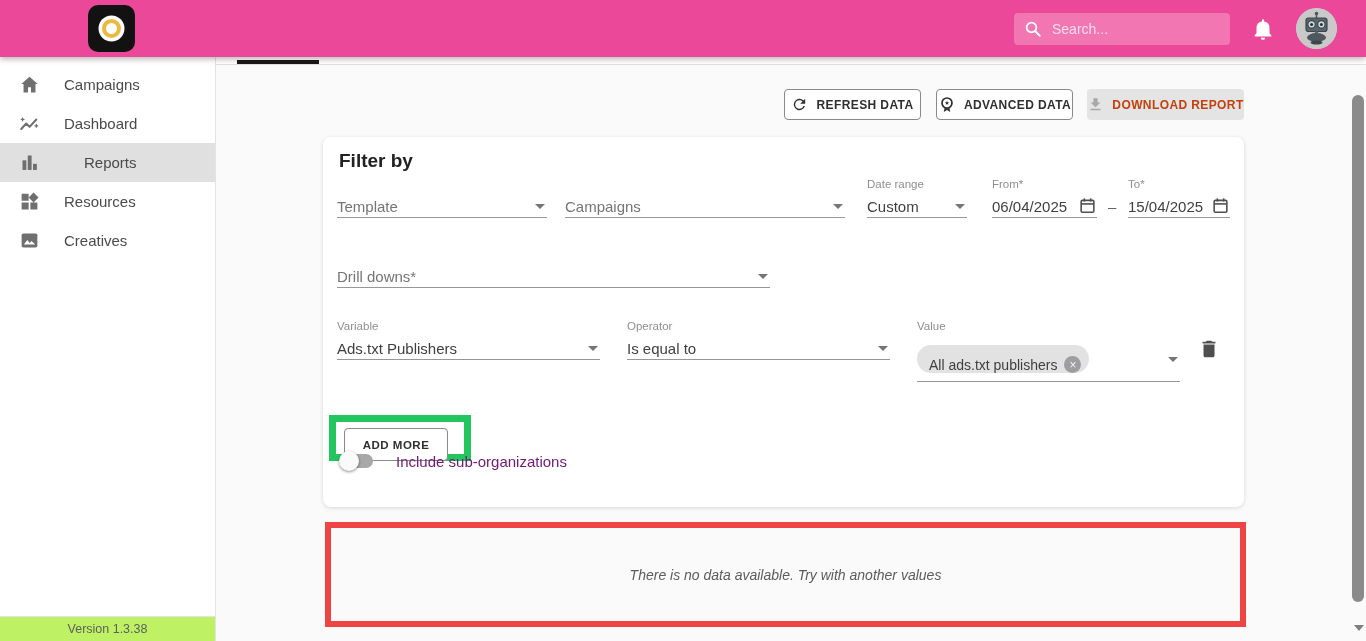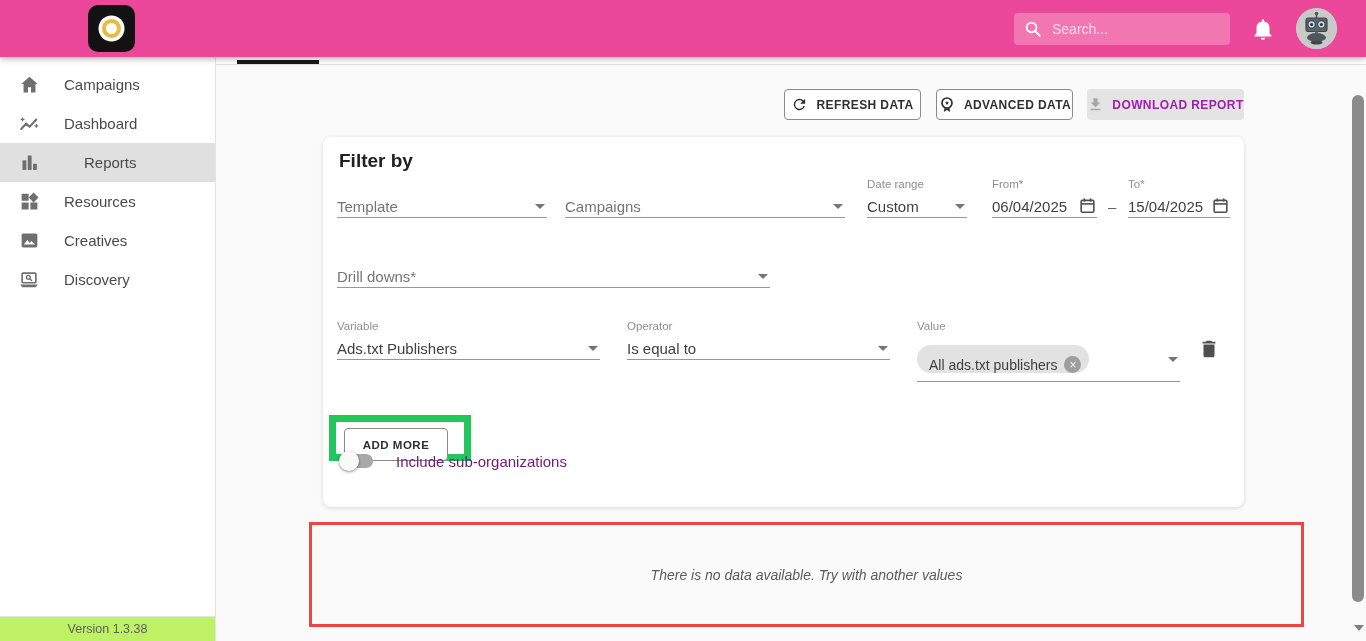--- a/index.html
+++ b/index.html
@@ -35,21 +35,21 @@
   
   .main { position:absolute; left:216px; top:57px; width:1150px; height:584px; background:#FAFAFA; }
   .tabstrip { position:absolute; top:0; left:0; width:100%; height:8px; background:#FFFFFF; border-bottom:1px solid #E2E2E2; }
   .tab-indicator { position:absolute; left:21px; bottom:0; width:82px; height:4px; background:#1A1A1A; }
 
   .toolbar-btn { position:absolute; height:31px; border:1px solid #8A8A8A; border-radius:4px; background:#FFFFFF;
                  display:flex; align-items:center; justify-content:center; gap:8px; cursor:pointer;
                  font-size:12px; font-weight:bold; color:#2F2F2F; letter-spacing:0.4px; }
   .btn-refresh { left:568px; top:32px; width:137px; }
   .btn-advanced { left:720px; top:32px; width:137px; }
-  .btn-download { left:871px; top:32px; width:157px; background:#E4E4E4; border:none; color:#a21caf; cursor:default;text-align:center; }
+  .btn-download { left:871px; top:32px; width:157px; background:#E4E4E4; border:none; color:#c2410c; cursor:default;text-align:center; }
 
   
   .filter-card { position:absolute; left:107px; top:80px; width:921px; height:370px; background:#FFFFFF;
                  border-radius:8px; box-shadow:0 1px 4px rgba(0,0,0,0.14); }
   .filter-title { position:absolute; left:16px; top:13px; font-size:19px; font-weight:bold; color:#212121; }
 
   .field { position:absolute; }
   .field .flabel { font-size:11.5px; color:#8F8F8F; height:17px; }
   .field .fvalue { position:relative; height:23px; display:flex; align-items:center; border-bottom:1px solid #979797;
                    font-size:15px; color:#3F3F3F; cursor:pointer; }
@@ -88,21 +88,21 @@
                  display:flex; align-items:center; justify-content:center; cursor:pointer; }
 
   .toggle-row { position:absolute; left:16px; top:314px; display:flex; align-items:center; }
   .toggle { position:relative; width:36px; height:20px; cursor:pointer; }
   .toggle .track { position:absolute; left:2px; top:3px; width:32px; height:14px; border-radius:7px; background:#A8A8A8; }
   .toggle .knob { position:absolute; left:0; top:0; width:20px; height:20px; border-radius:50%; background:#FAFAFA;
                   box-shadow:0 1px 3px rgba(0,0,0,0.45); }
   .toggle-label { margin-left:21px; font-size:15px; color:#701a75; }
 
   
-  .empty-box { position:absolute; left:93px; top:465px; width:995px; height:105px; border:3px solid #ef4444;
+  .empty-box { position:absolute; left:109px; top:465px; width:921px; height:105px; border:6px solid #ef4444;
                display:flex; align-items:center; justify-content:center; }
   .empty-text { font-size:14px; font-style:italic; color:#5C5C5C; }
 
   
   .scrollbar { position:absolute; right:1px; top:57px; width:13px; height:584px; z-index:25; }
   .scroll-thumb { position:absolute; left:0; top:38px; width:12px; height:507px; background:#8B8B8B; border-radius:6px; cursor:pointer; }
   .scroll-down { position:absolute; left:2px; bottom:10px; width:0; height:0;
                  border-left:5px solid transparent; border-right:5px solid transparent; border-top:6px solid #7F7F7F; cursor:pointer; }
 </style>
 </head>
@@ -196,31 +196,20 @@
       <div class="nav-item">
         <span class="nicon">
           <svg width="21" height="21" viewBox="0 0 24 24">
             <rect x="3" y="4" width="18" height="16" rx="2" fill="#6F6F6F"></rect>
             <path fill="#FFFFFF" d="M5.5 16.5l4-5 2.8 3.3 2-2.3 4.2 4z"></path>
           </svg>
         </span>
         <span class="nlabel">Creatives</span>
       </div>
 
-      <div class="nav-item">
-        <span class="nicon">
-          <svg width="22" height="22" viewBox="0 0 24 24">
-            <rect x="4.5" y="4.5" width="15" height="10.5" rx="1" fill="none" stroke="#6F6F6F" stroke-width="1.8"></rect>
-            <circle cx="11.3" cy="9" r="2.1" fill="none" stroke="#6F6F6F" stroke-width="1.5"></circle>
-            <line x1="12.8" y1="10.5" x2="14.8" y2="12.5" stroke="#6F6F6F" stroke-width="1.5" stroke-linecap="round"></line>
-            <path d="M2.5 17h19l-2.2 2.8H4.7z" fill="#6F6F6F"></path>
-          </svg>
-        </span>
-        <span class="nlabel">Discovery</span>
-      </div>
 
     </div>
     <div class="version-bar">Version 1.3.38</div>
   </div>
 
   <div class="main">
 
     <div class="tabstrip">
       <div class="tab-indicator"></div>
     </div>

